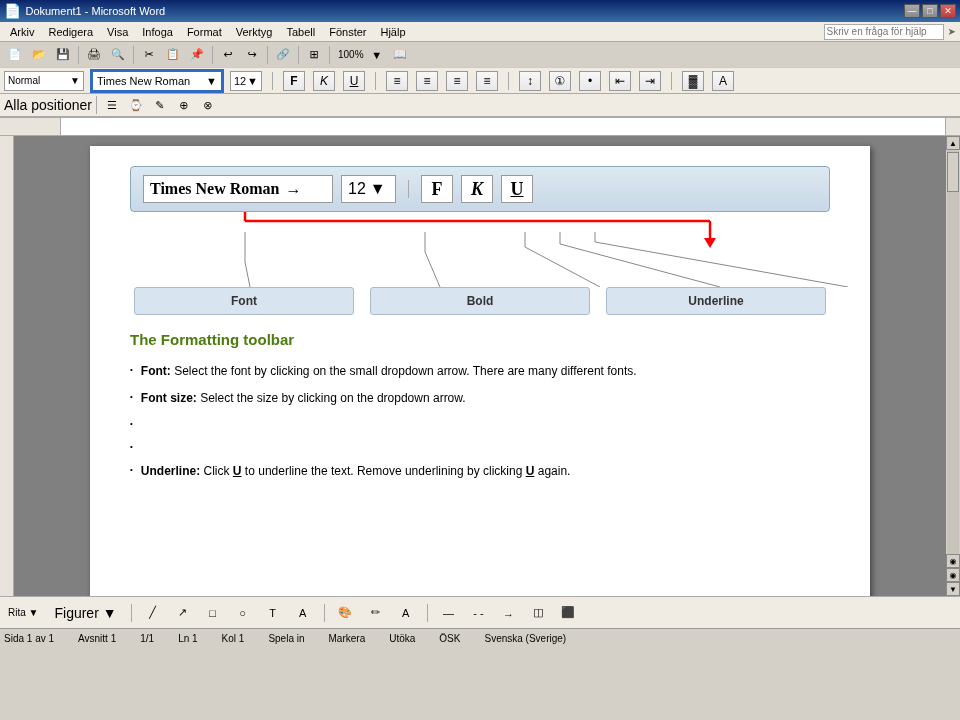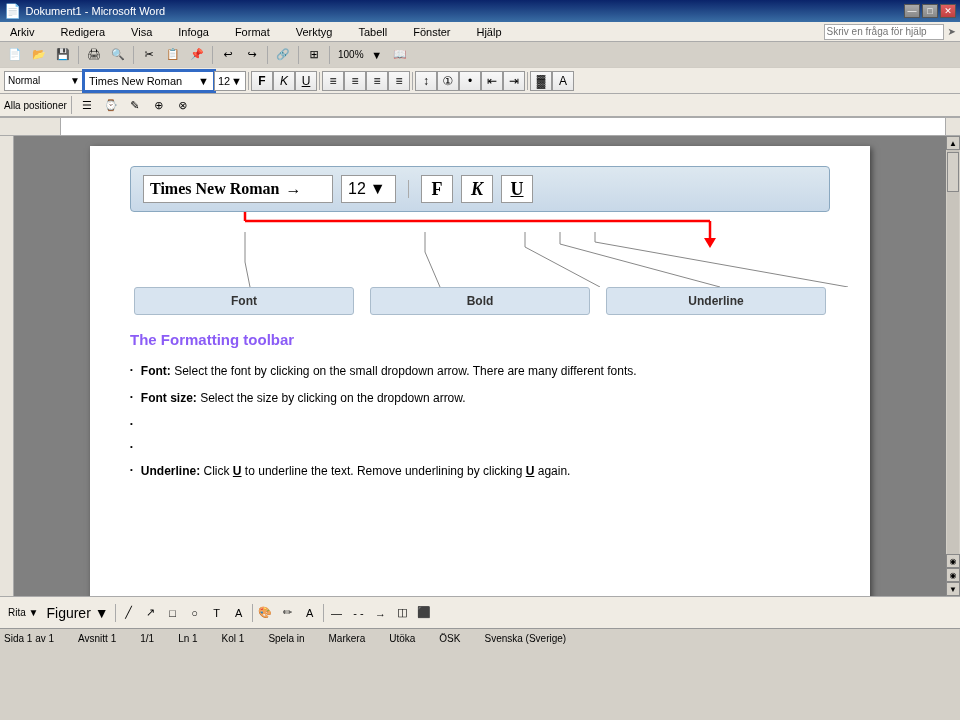--- a/index.html
+++ b/index.html
@@ -39,21 +39,21 @@
 
     
     .menu-bar {
       background: #f0ece4;
       height: 20px;
       display: flex;
       align-items: center;
       padding: 0 4px;
       border-bottom: 1px solid #aaa;
       font-size: 11px;
-      gap: 14px;
+      gap: 2px;
     }
     .menu-item {
       padding: 2px 6px;
       cursor: pointer;
       color: #000;
     }
     .menu-search {
       margin-left: auto;
       display: flex;
       align-items: center;
@@ -87,21 +87,21 @@
       padding: 0 3px;
     }
     .tb-separator { width: 1px; height: 18px; background: #aaa; margin: 0 2px; }
 
     
     .formatting-toolbar {
       height: 26px;
       display: flex;
       align-items: center;
       padding: 2px 4px;
-      gap: 0;
+      gap: 8px;
       background: #f0ece4;
       border-bottom: 1px solid #aaa;
     }
     .style-box {
       width: 80px; height: 20px;
       border: 1px solid #999;
       background: white;
       font-size: 10px;
       padding: 0 3px;
       display: flex; align-items: center; justify-content: space-between;
@@ -205,21 +205,21 @@
       background: #d4d0c8;
       border: 1px solid #888;
       margin: 2px auto;
     }
 
     
     .bottom-area {
       height: 32px;
       background: #f0ece4;
       border-top: 1px solid #aaa;
-      display: flex; align-items: center; padding: 0 4px; gap: 0;
+      display: flex; align-items: center; padding: 0 4px; gap: 8px;
     }
     .status-bar {
       height: 20px;
       background: #d4d0c8;
       border-top: 1px solid #999;
       display: flex; align-items: center; padding: 0 4px;
       font-size: 10px; gap: 24px;
     }
 
     
@@ -289,21 +289,21 @@
       padding: 6px 14px;
       font-size: 12px;
       font-weight: bold;
       color: #333;
       text-align: center;
       flex: 1;
     }
 
     
     .section-title {
-      color: #8b5cf6;
+      color: #4d7c0f;
       font-size: 15px;
       font-weight: bold;
       margin-bottom: 14px;
     }
     .bullet-list {
       list-style: none;
       padding: 0;
       line-height: 1.6;
     }
     .bullet-list li {
@@ -410,21 +410,21 @@
   <button class="fmt-btn">①</button>
   <button class="fmt-btn">•</button>
   <button class="fmt-btn">⇤</button>
   <button class="fmt-btn">⇥</button>
   <div class="tb-separator"></div>
   <button class="fmt-btn">▓</button>
   <button class="fmt-btn">A</button>
 </div>
 
 <div class="quick-toolbar">
-  <span style="font-size:10px;">Alla positioner</span>
+  <span style="font-size:14px;">Alla positioner</span>
   <div class="tb-separator"></div>
   <button class="tb-btn">☰</button>
   <button class="tb-btn">⌚</button>
   <button class="tb-btn">✎</button>
   <button class="tb-btn">⊕</button>
   <button class="tb-btn">⊗</button>
 </div>
 
 <div class="ruler">
   <div class="ruler-inner"></div>

